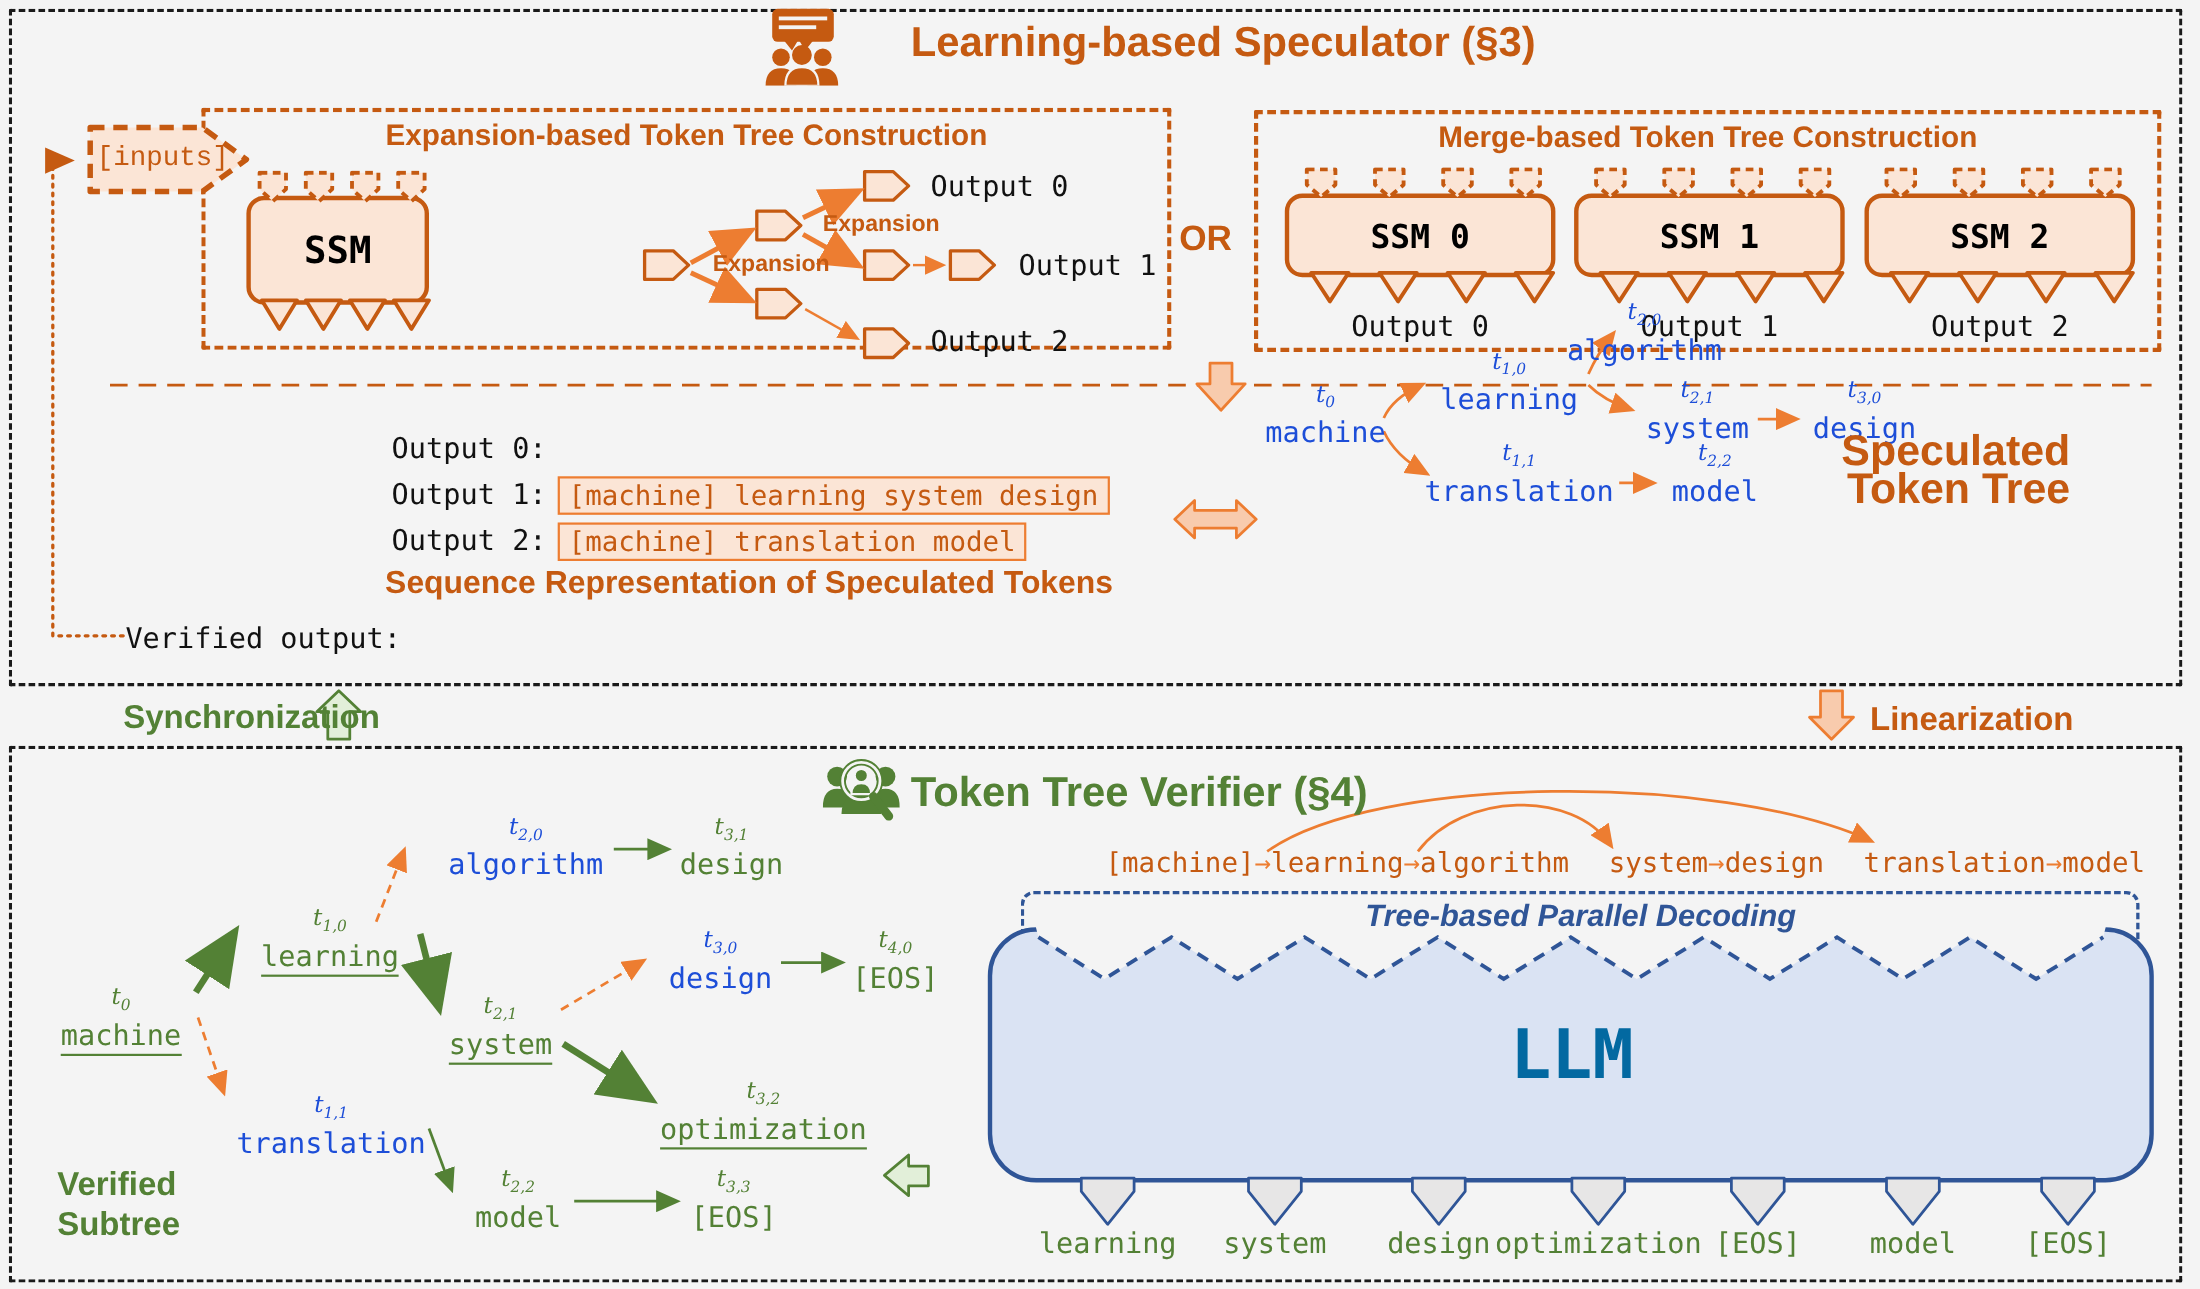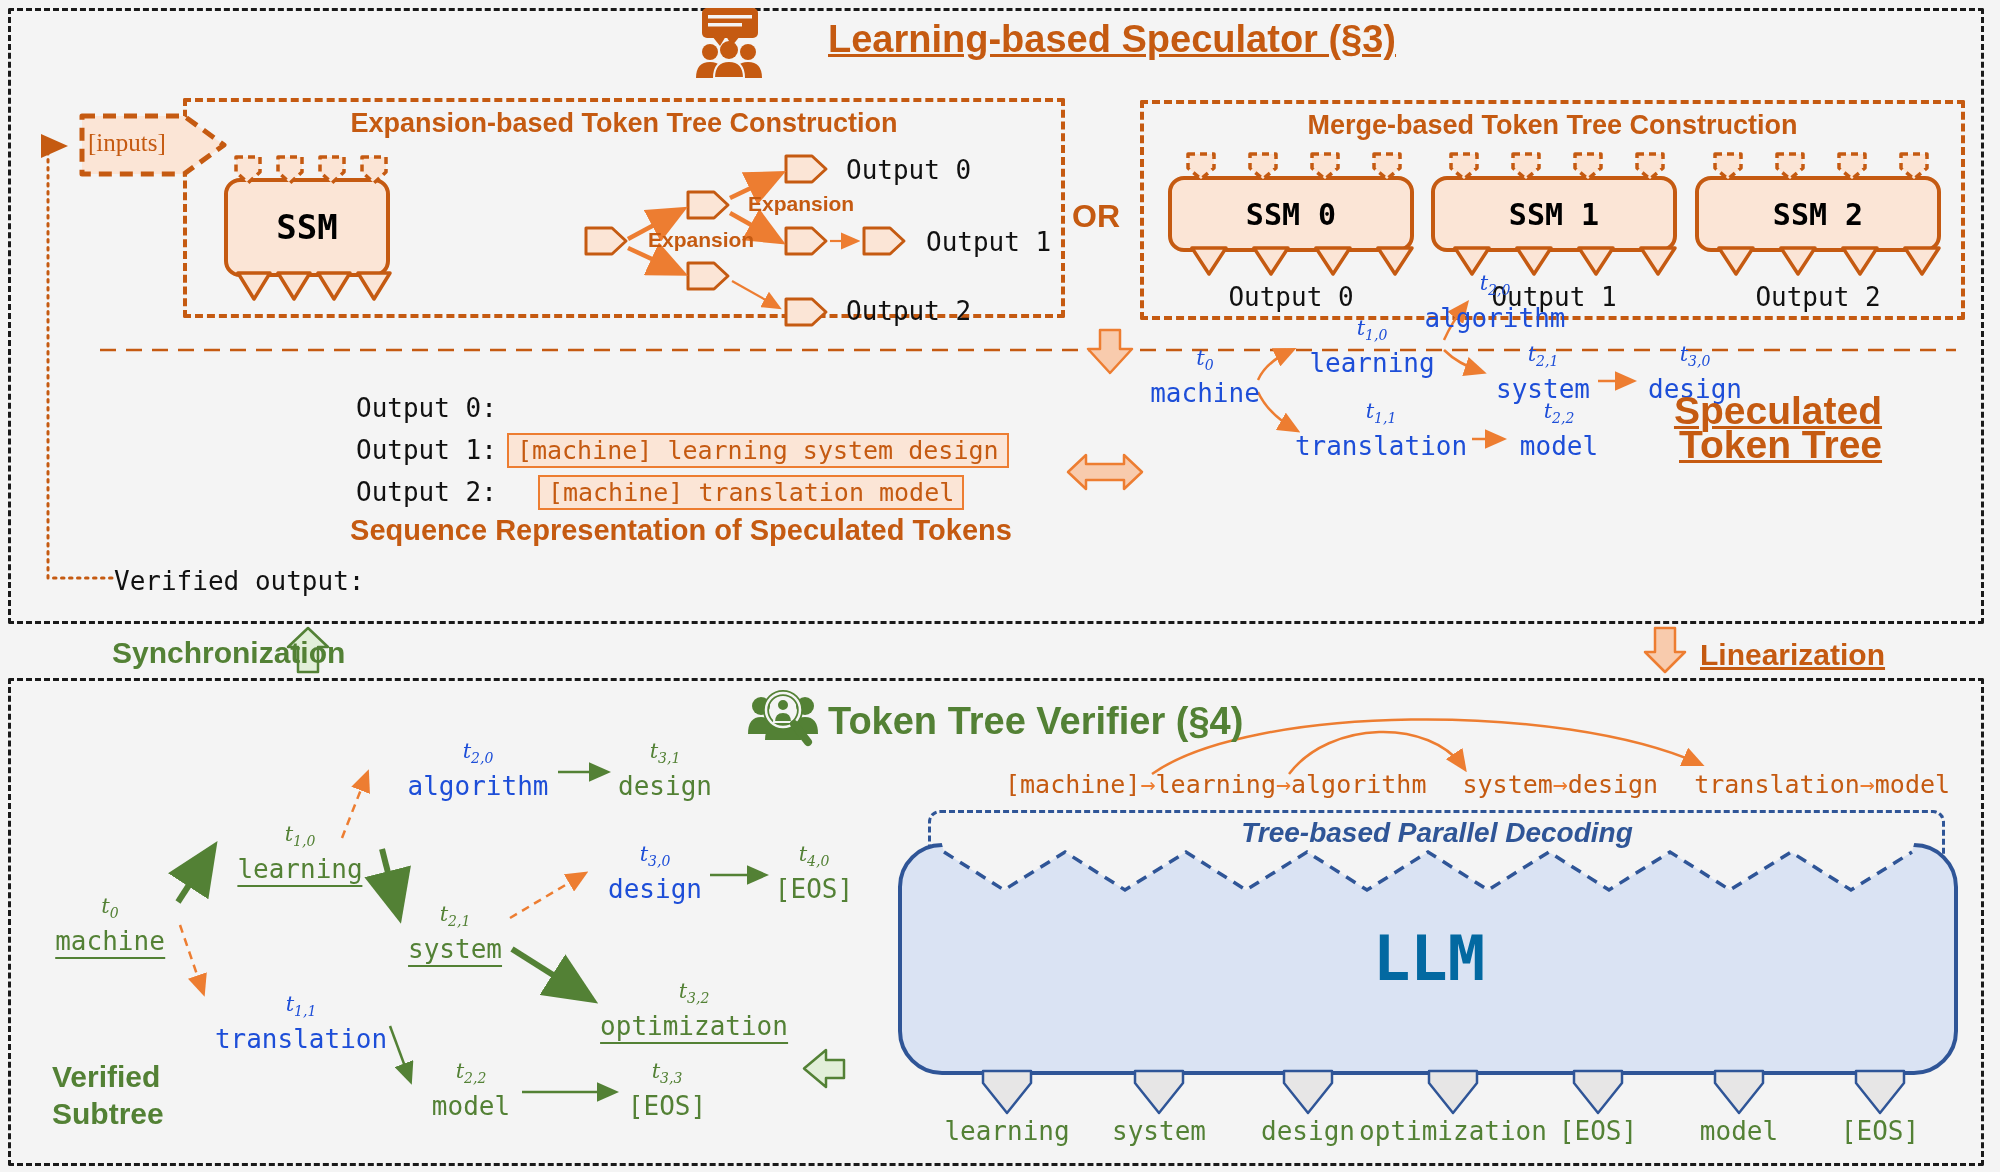--- a/index.html
+++ b/index.html
@@ -3,21 +3,21 @@
 <meta charset="utf-8">
 <style>
   html,body{margin:0;padding:0;background:#e8e8e8;}
   #canvas{position:relative;width:2000px;height:1172px;background:#F4F4F4;overflow:hidden;
           font-family:"Liberation Sans",sans-serif;}
   .abs{position:absolute;}
   .sec{position:absolute;border:3px dashed #1a1a1a;border-radius:2px;background:transparent;}
   #sec-top{left:8px;top:8px;width:1970px;height:610px;}
   #sec-bottom{left:8px;top:678px;width:1970px;height:482px;}
   .sect-title{font-weight:bold;font-size:38px;z-index:3;white-space:nowrap;}
-  .ocol{color:#C55A11;text-decoration:underline;} .gcol{color:#538135;}
+  .ocol{color:#C55A11;} .gcol{color:#538135;}
   .obox{position:absolute;border:4px dashed #C55A11;border-radius:2px;}
   .obox-title{position:absolute;width:100%;text-align:center;font-weight:bold;font-size:27px;color:#C55A11;white-space:nowrap;}
   .out-lbl{position:absolute;font-family:"DejaVu Sans Mono",monospace;font-size:26px;color:#111;white-space:nowrap;z-index:3;}
   .exp-lbl{position:absolute;font-weight:bold;font-size:21px;color:#C55A11;z-index:3;white-space:nowrap;}
   #ovl{position:absolute;left:0;top:0;z-index:2;pointer-events:none;}
   
   .seq-row{position:absolute;display:flex;align-items:center;height:44px;z-index:3;}
   .seq-row .lab{font-family:"DejaVu Sans Mono",monospace;font-size:26px;color:#111;white-space:nowrap;}
   .seq-row .tok{margin-left:10px;font-family:"DejaVu Sans Mono",monospace;font-size:25px;color:#C55A11;
                 background:#FBE5D6;border:2px solid #ED7D31;padding:1px 8px;white-space:nowrap;}
@@ -43,21 +43,21 @@
   #lin-row .gap{display:inline-block;width:36px;}
   
   #decode-box{position:absolute;left:928px;top:810px;width:1011px;height:72px;border:3.5px dashed #2F5597;border-radius:12px;z-index:1;}
   #decode-lab{position:absolute;left:928px;top:817px;width:1018px;text-align:center;font-weight:bold;font-size:28px;color:#2F5597;z-index:3;font-style:italic;}
   #llm-lab{position:absolute;left:900px;top:922px;width:1058px;text-align:center;z-index:3;
            font-family:"DejaVu Sans Mono",monospace;font-weight:bold;font-size:62px;color:#0369a1;}
   .llm-out{position:absolute;transform:translateX(-50%);top:1116px;font-family:"DejaVu Sans Mono",monospace;font-size:26px;color:#538135;z-index:3;white-space:nowrap;}
   #vsub-lab{position:absolute;left:52px;top:1058px;font-weight:bold;font-size:30px;line-height:37px;color:#538135;z-index:3;}
   .hdr-icon{position:absolute;z-index:3;}
   #inputs-grp{position:absolute;left:78px;top:112px;z-index:3;}
-  #inputs-grp span{position:absolute;left:10px;top:17px;font-family:Liberation Serif, serif;font-size:25px;color:#C55A11;}
+  #inputs-grp span{position:absolute;left:10px;top:17px;font-family:Liberation Mono, monospace;font-size:25px;color:#C55A11;}
   .ssm-text{font-family:"DejaVu Sans Mono",monospace;font-weight:bold;fill:#000;}
   .merge-out{position:absolute;transform:translateX(-50%);font-family:"DejaVu Sans Mono",monospace;font-size:26px;color:#111;z-index:3;white-space:nowrap;}
 </style>
 </head>
 <body>
 
 <div id="canvas">
 
   <svg id="ovl" width="2000" height="1172" viewBox="0 0 2000 1172">
     <defs>
@@ -272,21 +272,21 @@
   <span class="merge-out" style="left:1554px;top:282px;">Output 1</span>
   <span class="merge-out" style="left:1818px;top:282px;">Output 2</span>
 
   <div class="seq-row" style="left:356px;top:386px;">
     <span class="lab">Output 0:</span>
   </div>
   <div class="seq-row" style="left:356px;top:428px;">
     <span class="lab">Output 1:</span>
     <span class="tok">[machine] learning system design</span>
   </div>
-  <div class="seq-row" style="left:356px;top:470px;gap:31px;">
+  <div class="seq-row" style="left:356px;top:470px;">
     <span class="lab">Output 2:</span>
     <span class="tok">[machine] translation model</span>
   </div>
   <div class="seq-cap">Sequence Representation of Speculated Tokens</div>
 
   <div class="tn or-n" style="left:1205px;top:345px;">
     <span class="tl"><i>t</i><sub>0</sub></span>
     <span class="w">machine</span>
   </div>
   <div class="tn or-n" style="left:1372px;top:315px;">

